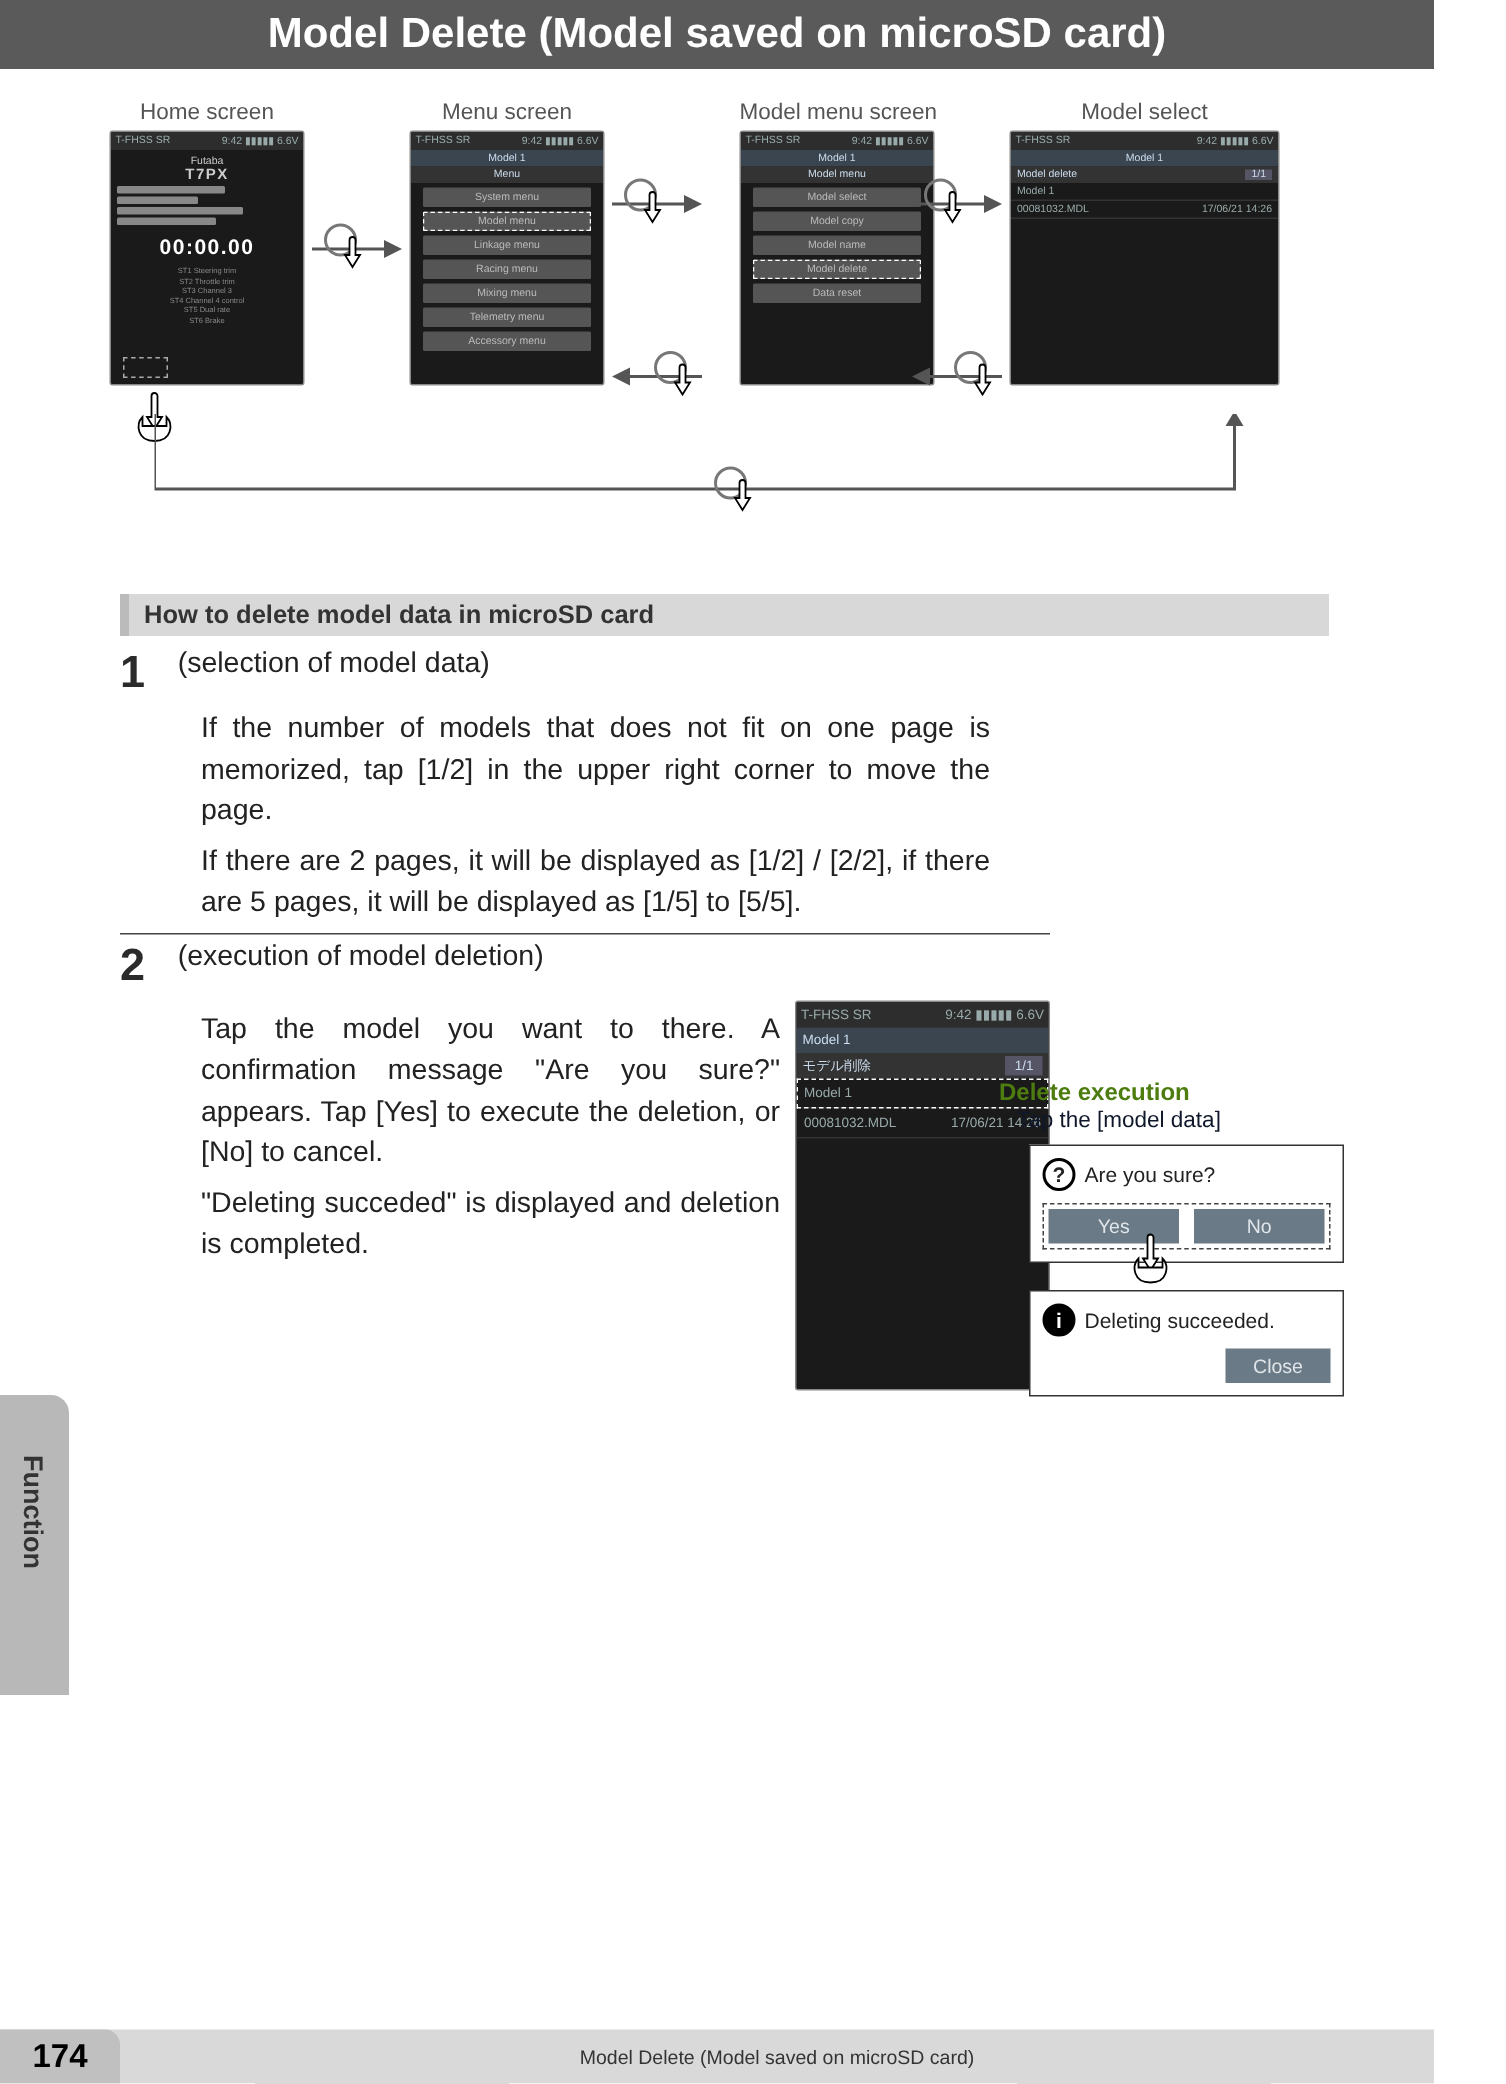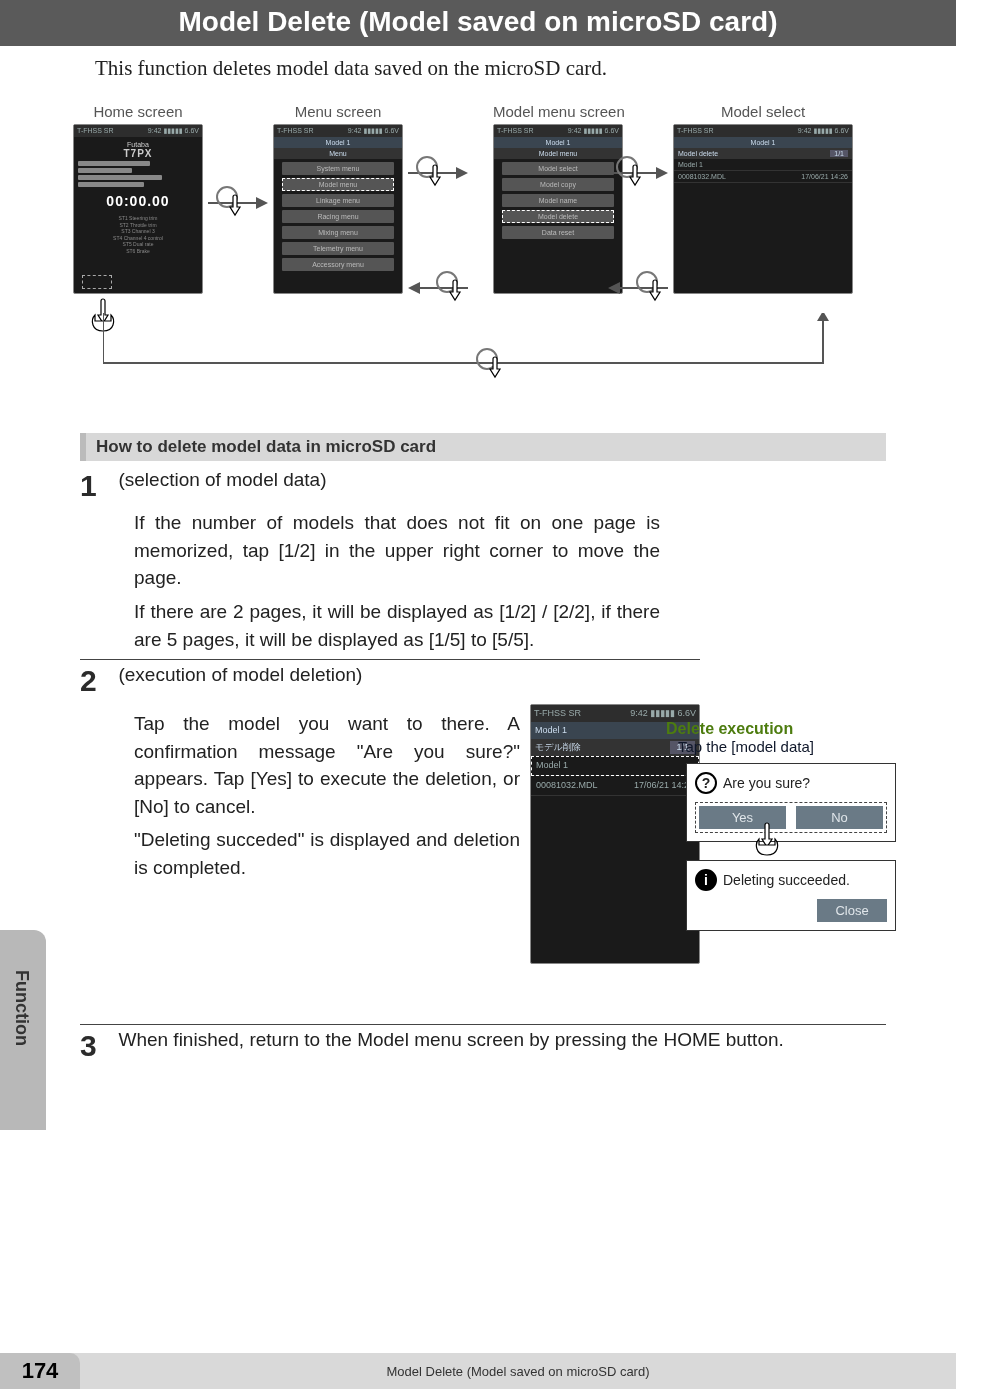--- a/index.html
+++ b/index.html
@@ -200,21 +200,20 @@
   }
 </style>
 </head>
 <body>
 
 <div class="page">
 
   <div class="title-bar">Model Delete (Model saved on microSD card)</div>
 
   <div class="intro">
-    <p>This function deletes model data saved on the microSD card.</p>
   </div>
 
   <div class="nav-figure">
 
     <div class="nav-col" style="left:0;">
       <div class="label">Home screen</div>
       <div class="screen">
         <div class="hdr">
             <span>T-FHSS SR</span>
             <span>9:42  ▮▮▮▮▮ 6.6V</span>
@@ -458,24 +457,20 @@
       <div class="q-line">
         <span class="q-icon i-icon">i</span>
         <span>Deleting succeeded.</span>
       </div>
       <div class="dlg-close">
         <div class="dlg-btn">Close</div>
       </div>
     </div>
   </div>
 
-  <div class="step" style="margin-top:60px;">
-    <span class="num">3</span>
-    <span class="heading">When finished, return to the Model menu screen by pressing the HOME button.</span>
-  </div>
 
   <div class="side-tab">
     <span>Function</span>
   </div>
 
   <div class="footer">
     <div class="pg">174</div>
     <div class="ftxt">Model Delete (Model saved on microSD card)</div>
   </div>
 

